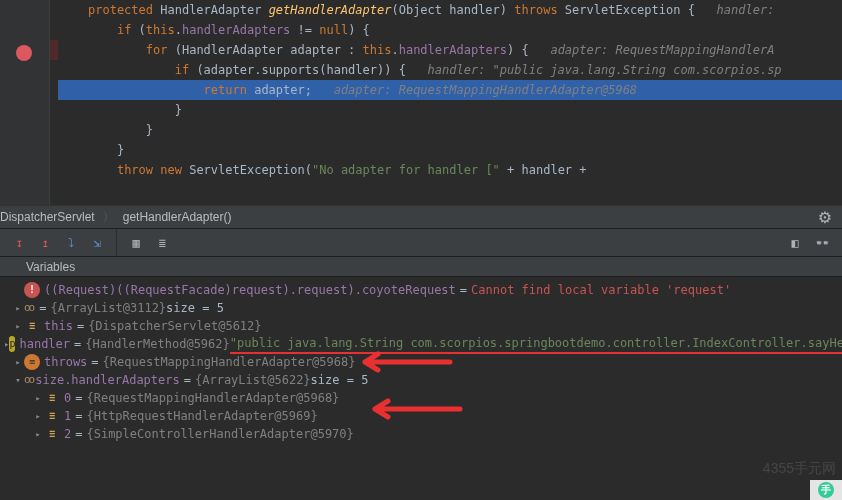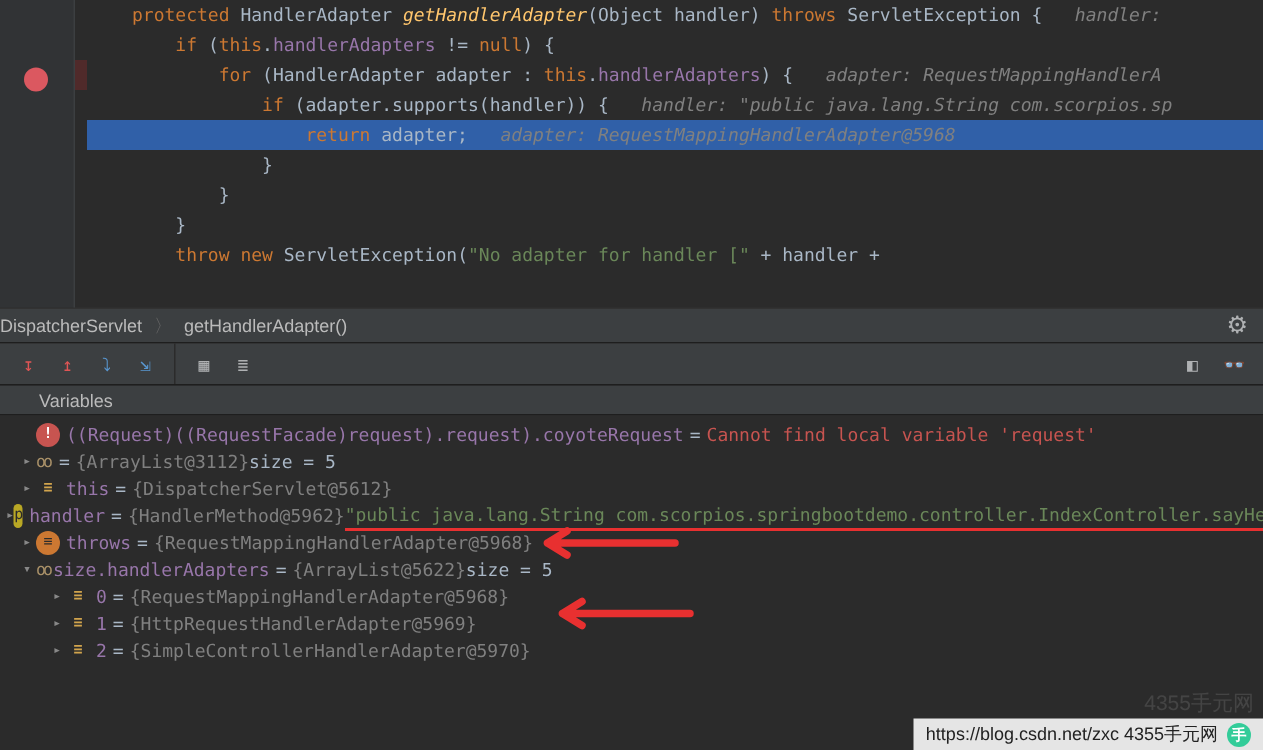--- a/index.html
+++ b/index.html
@@ -164,15 +164,14 @@
       <span class="twisty">▸</span>
       <span class="v-icon ic-obj">≡</span>
       <span class="var-name">2</span>
       <span class="var-eq">=</span>
       <span class="var-dim">{SimpleControllerHandlerAdapter@5970}</span>
     </div>
     <div class="watermark">4355手元网</div>
 </div>
 
 <div class="footer">
-  <span>https://blog.csdn.net/zxc  4355手元网</span>
   <span class="footer-logo">手</span>
 </div>
 
 </body></html>

